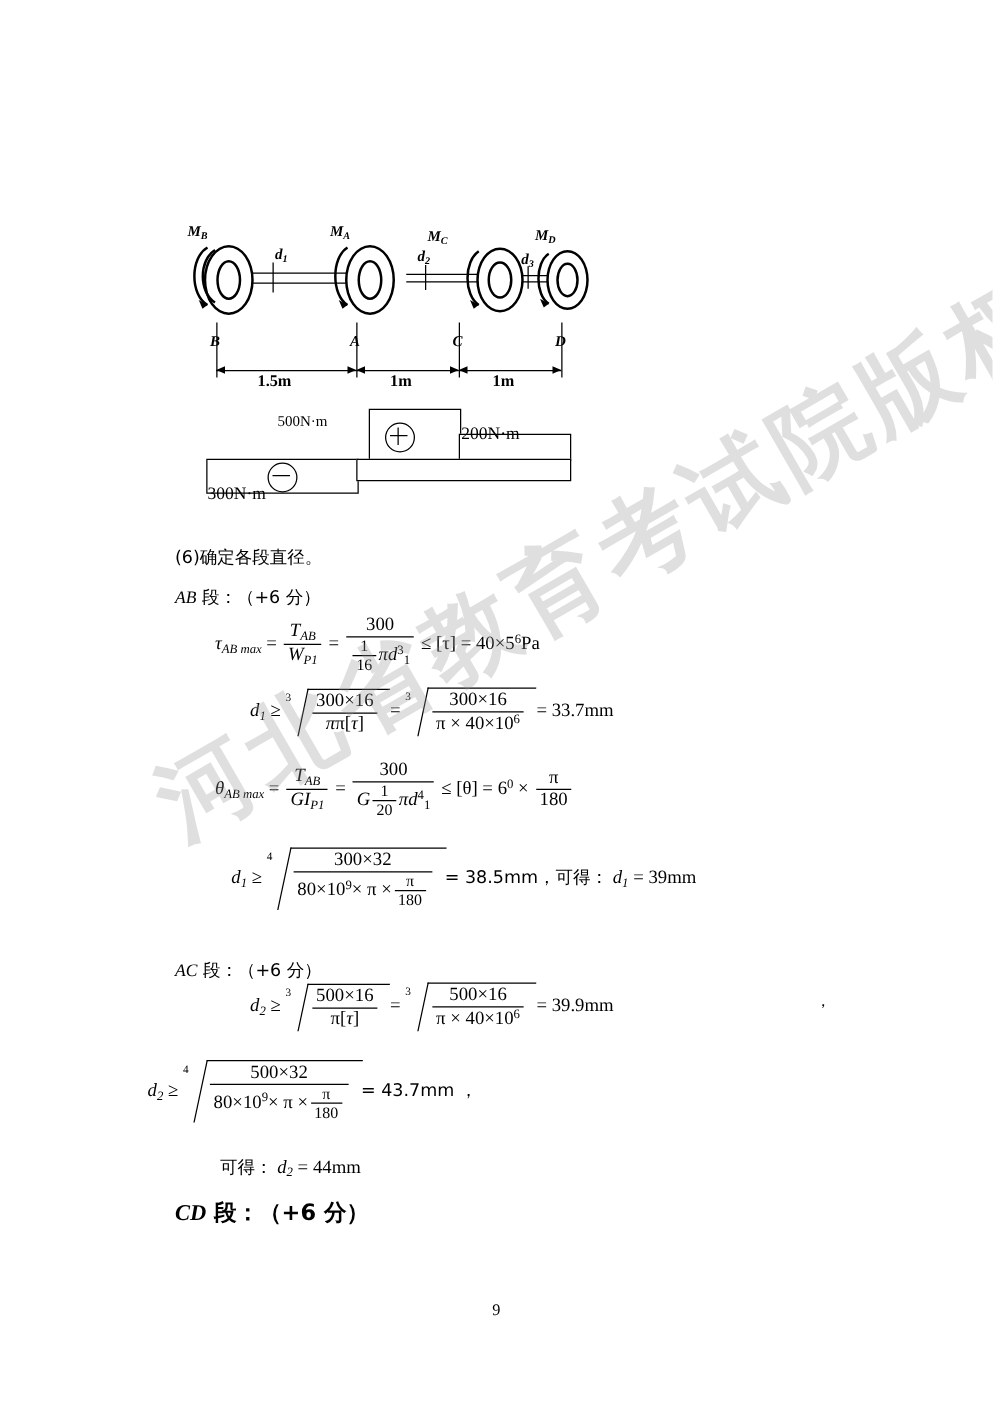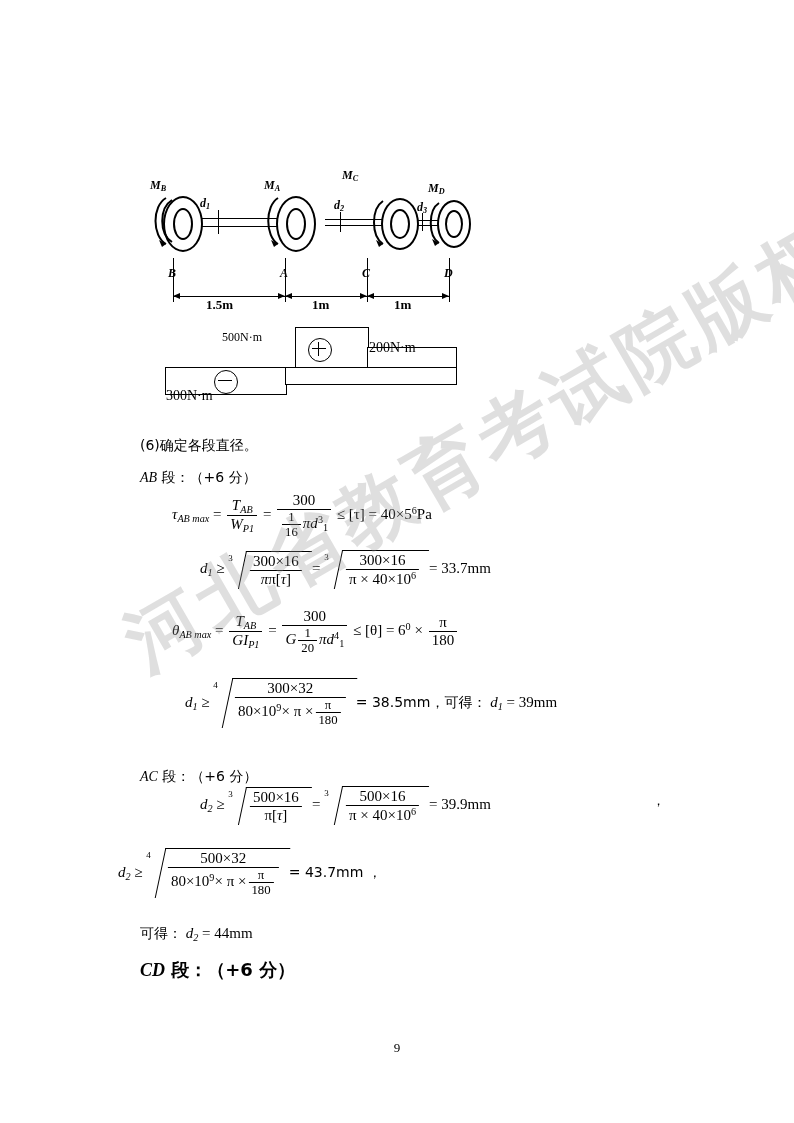--- a/index.html
+++ b/index.html
@@ -246,28 +246,28 @@
       <path d="M13 7 C2 14, 2 40, 13 47" stroke="#000" stroke-width="2" fill="none"></path>
       <polygon points="13,47 6,43 9,50" fill="#000"></polygon>
     </svg>
 
     <div class="lbl" style="left:150px; top:178px;">
       <span>M</span><span class="sub">B</span>
     </div>
     <div class="lbl" style="left:264px; top:178px;">
       <span>M</span><span class="sub">A</span>
     </div>
-    <div class="lbl" style="left:342px; top:168px;">
+    <div class="lbl" style="left:342px; top:182px;">
       <span>M</span><span class="sub">C</span>
     </div>
     <div class="lbl" style="left:428px; top:181px;">
       <span>M</span><span class="sub">D</span>
     </div>
 
-    <div class="lbl" style="left:200px; top:196px;">
+    <div class="lbl" style="left:220px; top:196px;">
       <span>d</span><span class="sub">1</span>
     </div>
     <div class="lbl" style="left:334px; top:198px;">
       <span>d</span><span class="sub">2</span>
     </div>
     <div class="lbl" style="left:417px; top:200px;">
       <span>d</span><span class="sub">3</span>
     </div>
 
     <div class="tick" style="left:218px; top:210px; height:24px;"></div>
@@ -376,21 +376,21 @@
   <div class="stray-comma" style="left:652px; top:792px;">，</div>
 
   <div class="eq" style="left:118px; top:848px; font-size:15px;">
     <span class="it">d</span><span class="it sub">2</span>
     <span> </span><span>≥</span><span> </span>
     <span class="rad"><span class="idx">4</span><span class="bar"><span><span class="frac"><span class="num">500×32</span><span class="den"><span>80×10</span><span class="sup">9</span><span>× π ×</span><span class="frac" style="font-size:0.85em;"><span class="num">π</span><span class="den">180</span></span></span></span></span></span></span>
     <span class="cn" style="font-size:14px;">= 43.7mm ，</span>
   </div>
 
   <div class="eq" style="left:140px; top:925px; font-size:15px;">
-    <span class="cn" style="font-size:14px;">可得：</span>
+    <span class="cn" style="font-size:14px;margin-left:36px;">可得：</span>
     <span class="it">d</span><span class="it sub">2</span><span> = 44mm</span>
   </div>
 
   <div class="line" style="left:140px; top:958px; font-size:18px;font-weight:bold;">
     <span class="it" style="font-family:'Liberation Serif',serif;">CD</span><span class="cn"> 段：（+6 分）</span>
   </div>
 
   <div class="pagenum">9</div>
 
 </div>

